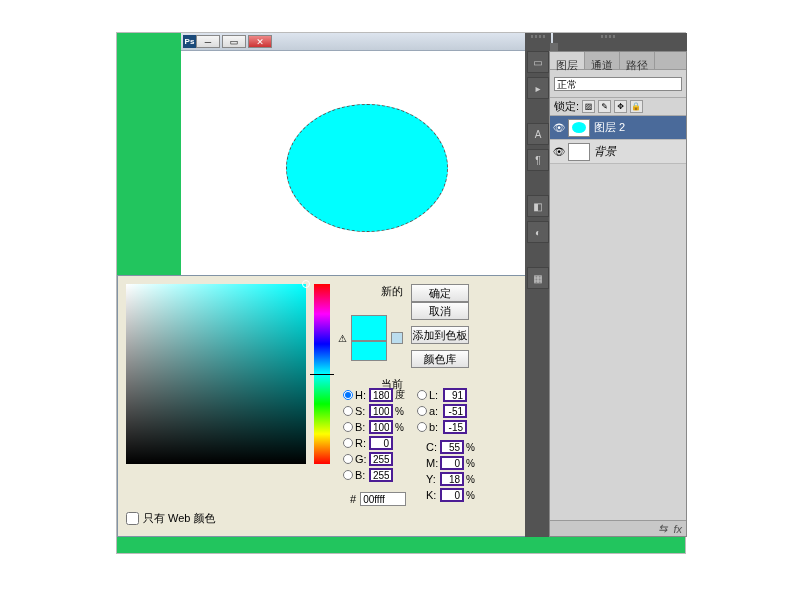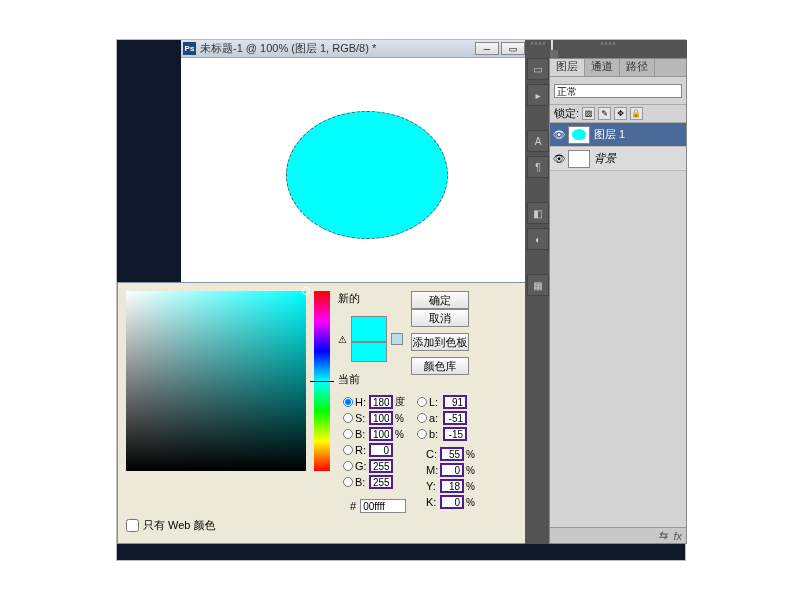--- a/index.html
+++ b/index.html
@@ -1,17 +1,17 @@
 <!DOCTYPE html>
 <html><head>
 <meta charset="utf-8">
 <style>
   * { box-sizing: border-box; margin: 0; padding: 0; font-family: "SimSun", sans-serif; font-size: 11px; }
   body { background: #fff; width: 800px; height: 600px; position: relative; overflow: hidden; }
-  .stage { position: absolute; left: 116px; top: 39px; width: 570px; height: 522px; background: #0f172a; border: 1px solid #bbb; }
+  .stage { position: absolute; left: 116px; top: 32px; width: 570px; height: 522px; background: #22c55e; border: 1px solid #bbb; }
   
   
   .doc-window { position: absolute; left: 64px; top: 0; width: 372px; height: 242px; background: #fff; }
   .doc-titlebar { height: 18px; background: linear-gradient(#dde4ee,#c4ced9); display: flex; align-items: center; padding: 0 2px; border-bottom: 1px solid #9aa7b7; }
   .ps-icon { width: 13px; height: 13px; background: #1a4a7a; color: #fff; font-size: 8px; display: flex; align-items: center; justify-content: center; font-weight: bold; }
   .doc-title { margin-left: 4px; color: #333; flex: 1; }
   .win-btns { display: flex; gap: 2px; }
   .win-btn { width: 24px; height: 13px; border: 1px solid #888; background: linear-gradient(#f5f5f5,#ddd); display: flex; align-items: center; justify-content: center; font-size: 9px; }
   .win-btn.close { background: linear-gradient(#e88,#c33); color: #fff; }
   .canvas { position: relative; width: 100%; height: 224px; background: #fff; }
@@ -22,21 +22,21 @@
   .cp-title { height: 18px; background: linear-gradient(#2a62a8,#3a7fcc,#2a62a8); color: #fff; display: flex; align-items: center; padding: 0 4px; }
   .cp-title span { flex: 1; }
   .cp-close { width: 16px; height: 14px; background: #c13; color: #fff; display: flex; align-items: center; justify-content: center; }
   .cp-body { padding: 8px; display: flex; gap: 8px; }
   .sat-field { width: 180px; height: 180px; position: relative; background:
     linear-gradient(to bottom, rgba(0,0,0,0), #000),
     linear-gradient(to right, #fff, #00ffff); }
   .sat-marker { position: absolute; right: -4px; top: -4px; width: 8px; height: 8px; border: 1px solid #fff; border-radius: 50%; }
   .hue-strip { width: 16px; height: 180px; background: linear-gradient(to top, red,#ff0,#0f0,#0ff,#00f,#f0f,red); position: relative; }
   .hue-mark { position: absolute; left: -4px; right: -4px; top: 50%; border-top: 1px solid #000; }
-  .preview-col { display: flex; flex-direction: column; align-items: flex-start; gap: 10px; }
+  .preview-col { display: flex; flex-direction: column; align-items: flex-end; gap: 16px; }
   .plabel { font-size: 11px; }
   .swatch-new { width: 36px; height: 26px; background: #00ffff; border: 1px solid #888; }
   .swatch-cur { width: 36px; height: 20px; background: #00ffff; border: 1px solid #888; }
   .swatch-side { width: 12px; height: 12px; border: 1px solid #888; background: #bde; }
   .warn { font-size: 10px; }
   .btn-col { display: flex; flex-direction: column; gap: 0; }
   .cp-btn { width: 58px; height: 18px; border: 1px solid #888; background: linear-gradient(#fdfdfd,#e3e3e3); display: flex; align-items: center; justify-content: center; }
   .fields { position: absolute; left: 225px; top: 112px; display: grid; grid-template-columns: 64px 64px; gap: 2px 10px; }
   .frow { display: flex; align-items: center; gap: 2px; }
   .frow input[type=radio] { width: 10px; height: 10px; }
@@ -50,21 +50,21 @@
 
   
   .right-strip { position: absolute; left: 408px; top: 0; width: 26px; height: 504px; background: #535353; }
   .rs-ic { width: 22px; height: 22px; background: #5c5c5c; margin: 4px auto; border: 1px solid #444; display: flex; align-items: center; justify-content: center; color: #ccc; font-size: 10px; }
   .rs-gap { height: 16px; }
   .rs-tab { position: absolute; top: 10px; right: -7px; width: 8px; height: 18px; background: #6b6b6b; }
   .rs-grip { position: absolute; top: 2px; left: 6px; width: 14px; height: 3px; background: repeating-linear-gradient(90deg,#777,#777 2px,#555 2px,#555 4px); }
 
   .layers-panel { position: absolute; left: 432px; top: 18px; width: 138px; height: 486px; background: #d4d4d4; border: 1px solid #888; }
   .lp-tabs { height: 18px; background: #b8b8b8; display: flex; border-bottom: 1px solid #999; }
-  .lp-tab { padding: 0 6px; border-right: 1px solid #999; color: #333; }
+  .lp-tab { padding: 6px 6px; border-right: 1px solid #999; color: #333; }
   .lp-tab.act { background: #d4d4d4; }
   .lp-opts { height: 28px; display: flex; align-items: center; padding: 0 4px; gap: 4px; border-bottom: 1px solid #aaa; }
   .sel { flex: 1; border: 1px solid #888; height: 14px; background: #fff; padding: 0 2px; font-size: 10px; }
   .lp-locks { height: 18px; display: flex; align-items: center; gap: 3px; padding: 0 4px; border-bottom: 1px solid #aaa; }
   .lock-ic { width: 13px; height: 13px; background: #e5e5e5; border: 1px solid #999; display: flex; align-items: center; justify-content: center; font-size: 8px; }
   .layer-list { background: #dcdcdc; }
   .layer { height: 24px; display: flex; align-items: center; border-bottom: 1px solid #bbb; }
   .layer.sel-layer { background: #4a6a9a; color: #fff; }
   .eye { width: 18px; display: flex; align-items: center; justify-content: center; font-size: 10px; }
   .thumb { width: 22px; height: 18px; background: #fff; border: 1px solid #888; margin-right: 4px; display: flex; align-items: center; justify-content: center; }
@@ -78,21 +78,20 @@
 
 <div class="stage">
 
   <div class="top-dark">
     <div class="rs-grip" style="left:76px"></div>
   </div>
 
   <div class="doc-window">
     <div class="doc-titlebar">
       <div class="ps-icon">Ps</div>
-      <div class="doc-title">未标题-1 @ 100% (图层 1, RGB/8) *</div>
       <div class="win-btns">
         <div class="win-btn">─</div>
         <div class="win-btn">▭</div>
         <div class="win-btn close">✕</div>
       </div>
     </div>
     <div class="canvas">
       <div class="ellipse-sel"></div>
     </div>
   </div>
@@ -247,21 +246,21 @@
       <div class="lock-ic">✎</div>
       <div class="lock-ic">✥</div>
       <div class="lock-ic">🔒</div>
     </div>
     <div class="layer-list">
       <div class="layer sel-layer">
         <div class="eye">👁</div>
         <div class="thumb">
             <div class="thumb-cyan"></div>
           </div>
-        <span>图层 1</span>
+        <span>图层 2</span>
       </div>
       <div class="layer">
         <div class="eye">👁</div>
         <div class="thumb"></div>
         <span style="font-style:italic">背景</span>
       </div>
     </div>
     <div class="lp-bottom">
       <span>⇆</span>
       <span>fx</span>

